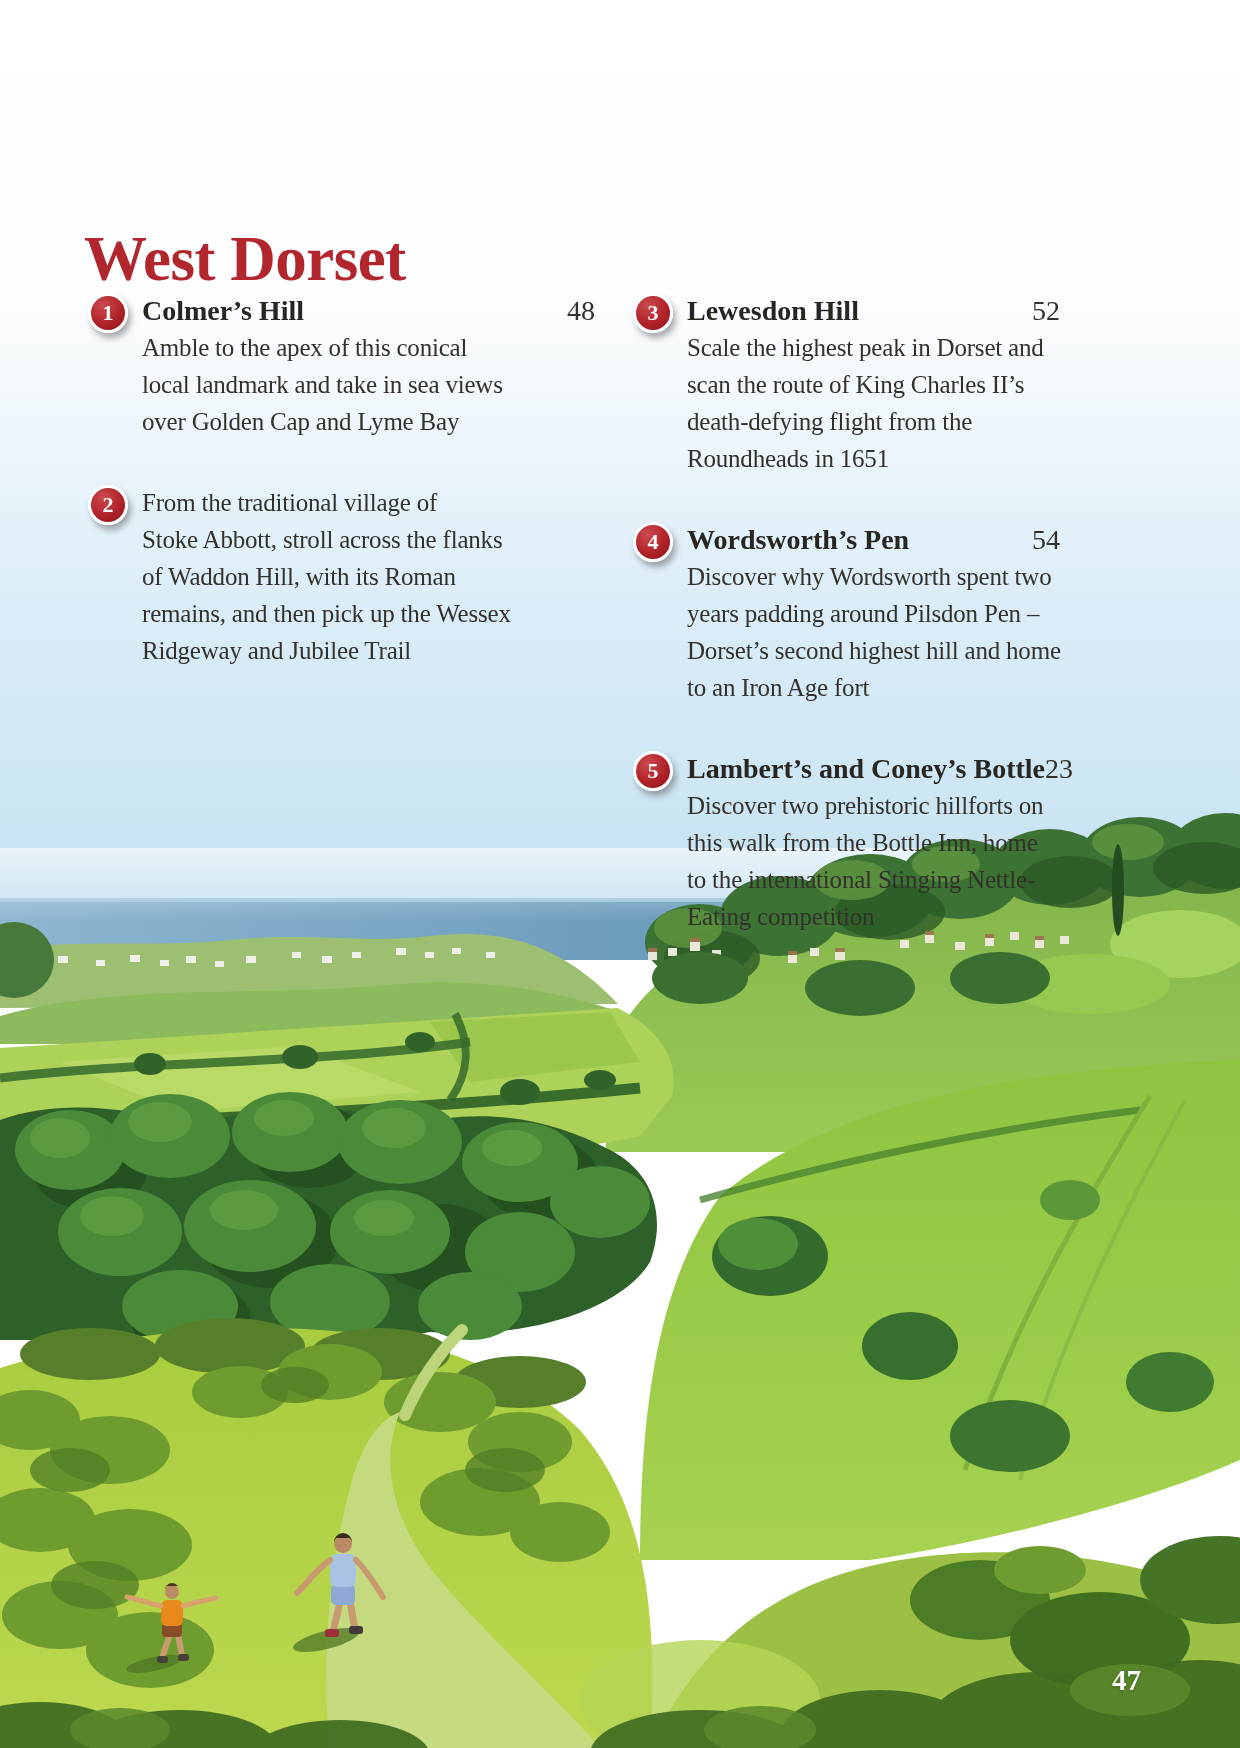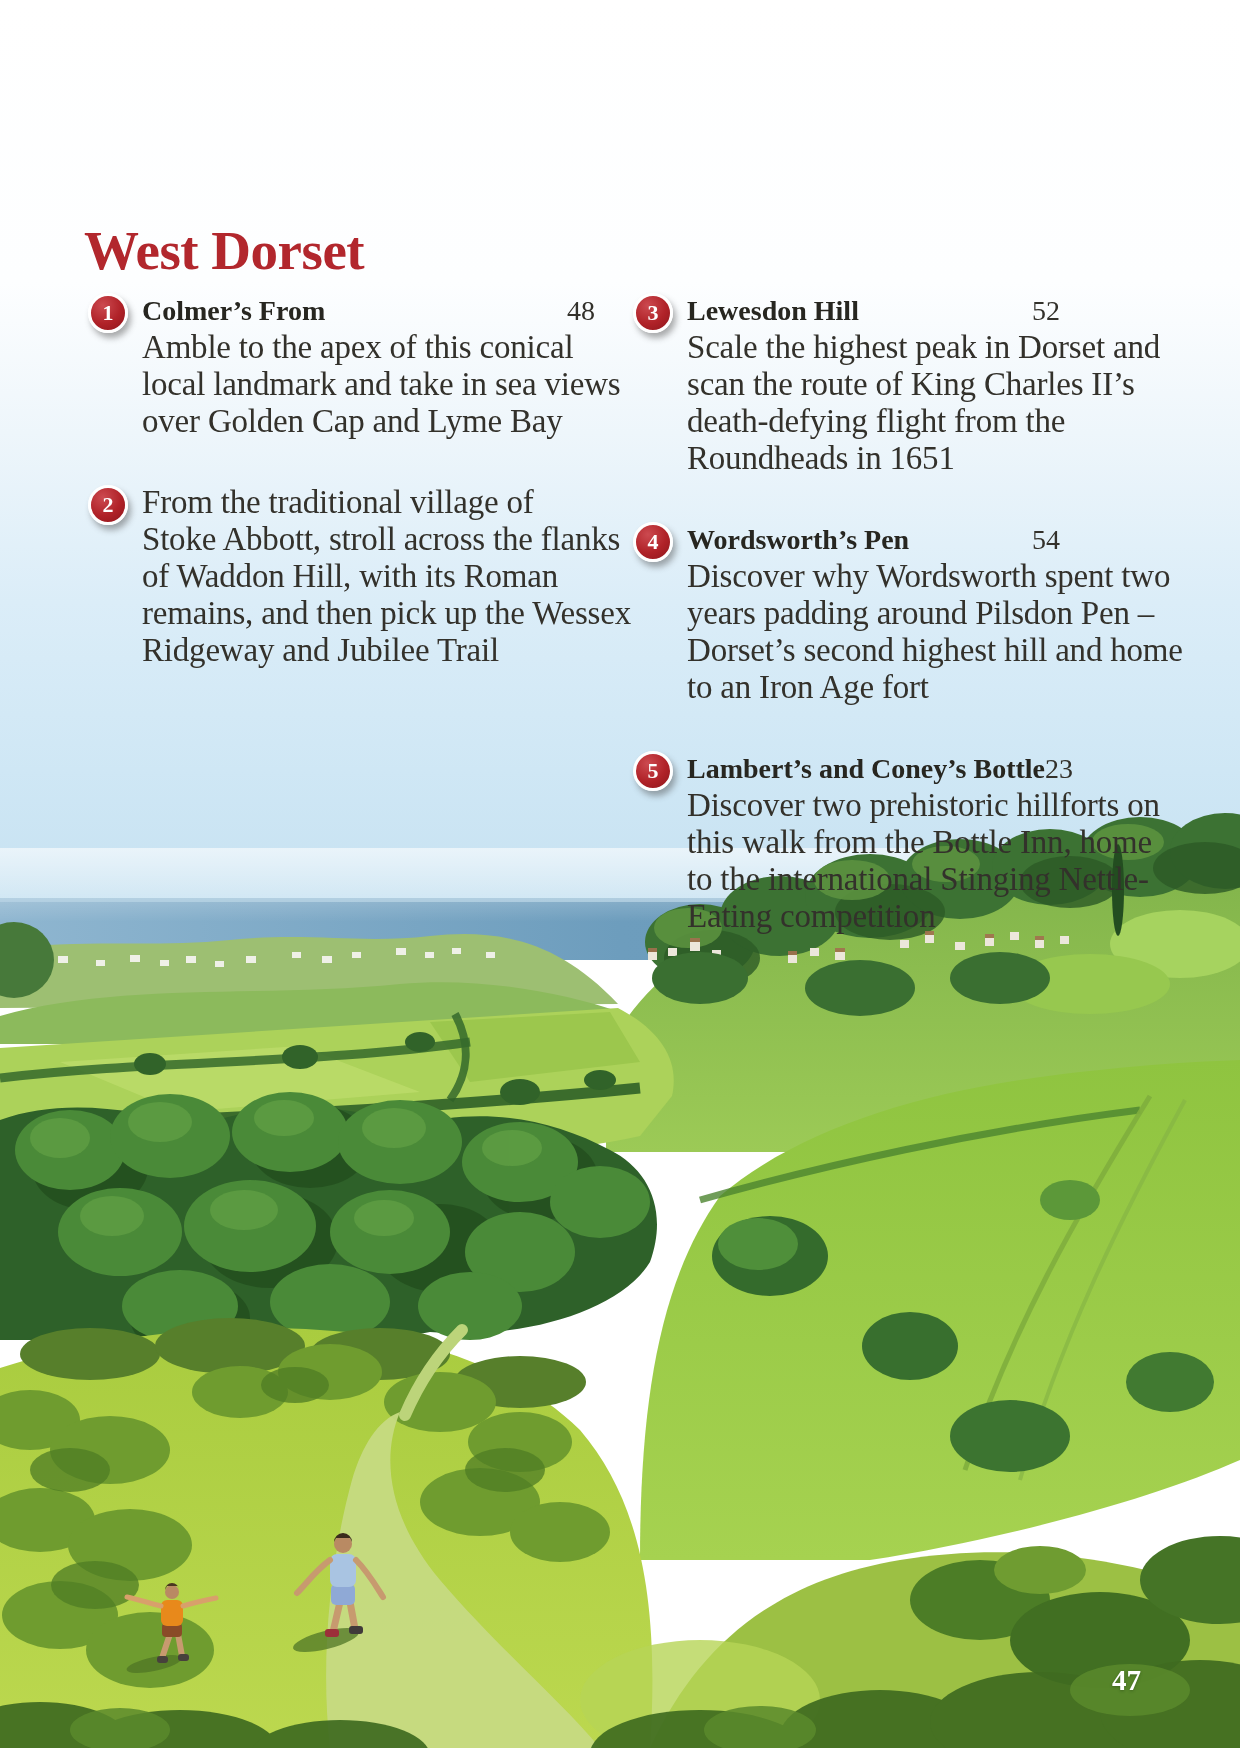--- a/index.html
+++ b/index.html
@@ -7,21 +7,21 @@
     width:1240px;height:1748px;position:relative;overflow:hidden;
     background:#ffffff;
     font-family:"Liberation Serif","DejaVu Serif",serif;
   }
   .photo-wrap{position:absolute;inset:0;z-index:0;}
   .photo-wrap svg{display:block;}
   .content{position:absolute;inset:0;z-index:2;}
 
   .page-title{
     position:absolute;left:84px;top:186px;
-    font-size:55px;font-weight:bold;color:#b2272d;
+    font-size:63px;font-weight:bold;color:#b2272d;
     letter-spacing:-0.5px;line-height:1;
   }
   .col{position:absolute;top:292px;}
   .col-left{left:88px;width:507px;}
   .col-right{left:633px;width:427px;}
 
   .walk{display:flex;margin-bottom:44px;}
   .badge{
     flex:0 0 auto;width:34px;height:34px;margin-top:1px;
     border-radius:50%;
@@ -29,21 +29,21 @@
     border:3px solid #ffffff;
     box-shadow:3px 5px 6px rgba(70,70,70,0.45);
     color:#ffffff;font-weight:bold;font-size:22px;line-height:34px;text-align:center;
   }
   .walk-content{margin-left:14px;flex:1;min-width:0;}
   .walk-head{display:flex;justify-content:space-between;align-items:baseline;
     font-size:28px;line-height:37px;color:#272620;}
   .walk-title{font-weight:bold;white-space:pre;}
   .walk-page{font-weight:normal;color:#33312b;}
   .walk-body{
-    font-size:33px;line-height:37px;color:#33312b;
+    font-size:25px;line-height:37px;color:#33312b;
     white-space:pre;letter-spacing:-0.2px;
   }
   .folio{
     position:absolute;left:1112px;top:1664px;z-index:3;
     color:#ffffff;font-size:29px;font-weight:bold;
     text-shadow:0 1px 3px rgba(30,60,20,0.45);
   }
 </style>
 </head>
 <body>
@@ -318,21 +318,21 @@
 
 <div class="content">
   <h1 class="page-title">West Dorset</h1>
 
   <div class="col col-left">
 
     <div class="walk">
       <div class="badge">1</div>
       <div class="walk-content">
         <div class="walk-head">
-          <span class="walk-title">Colmer’s From</span>
+          <span class="walk-title">Colmer’s Hill</span>
           <span class="walk-page">48</span>
         </div>
         <div class="walk-body">Amble to the apex of this conical
 local landmark and take in sea views
 over Golden Cap and Lyme Bay</div>
       </div>
     </div>
 
     <div class="walk">
       <div class="badge">2</div>

